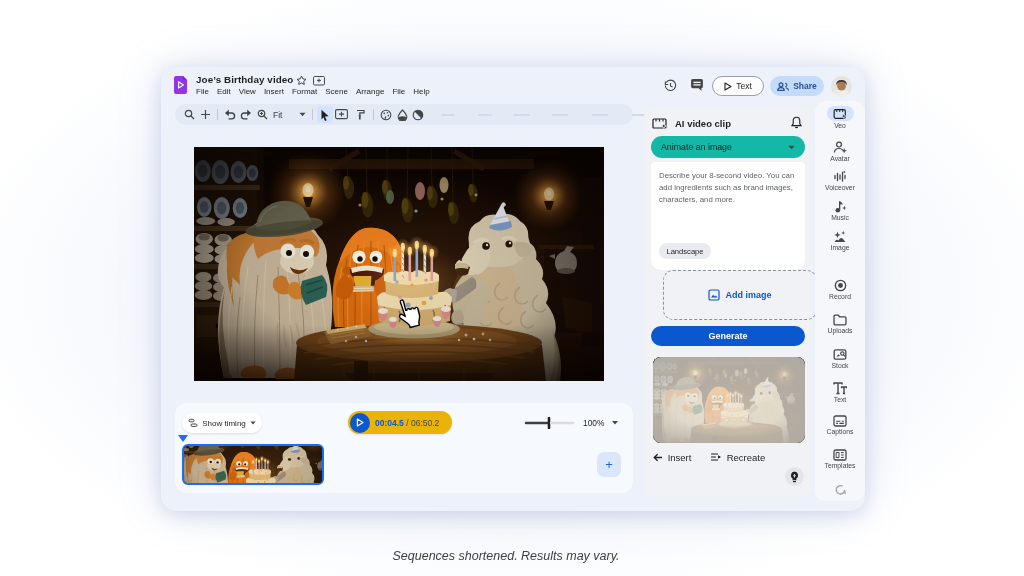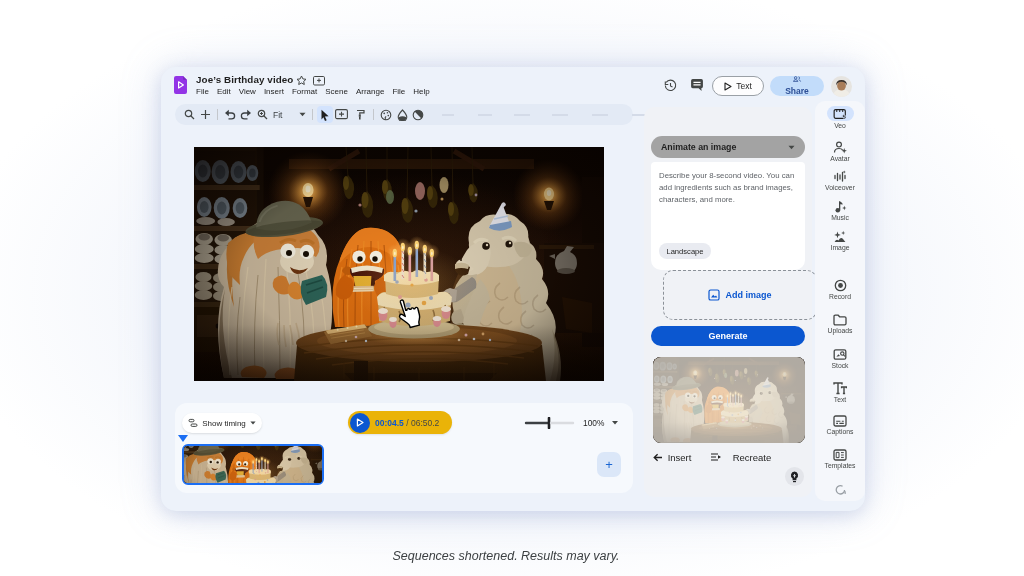--- a/index.html
+++ b/index.html
@@ -13,21 +13,21 @@
   .abs { position:absolute; }
 
   
   .logo { left:13px; top:9px; width:13px; height:18px; }
   .title { left:35px; top:7px; font-size:9.8px; font-weight:bold; color:#1f1f1f; letter-spacing:.1px;text-align:center; }
   .menus { left:35px; top:20px; font-size:8px; color:#1f1f1f; }
   .menus span { margin-right:8px; }
 
   .pill { position:absolute; border-radius:12px; font-size:8.5px; display:flex; align-items:center; justify-content:center; }
   .playbtn { left:551px; top:9px; width:52px; height:20px; background:#fdfdfe; border:1px solid #9aa0a6; color:#1f1f1f; gap:4px; }
-  .sharebtn { left:609px; top:9px; width:54px; height:20px; background:#c2dcfa; color:#2d4f96; gap:4px; font-weight:bold;flex-direction:column;}
+  .sharebtn { left:609px; top:9px; width:54px; height:20px; background:#c2dcfa; color:#2d4f96; gap:4px; font-weight:bold;}
   .avatar { left:670px; top:9px; width:21px; height:21px; border-radius:50%; overflow:hidden; }
 
   
   .toolbar { left:14px; top:37px; width:458px; height:21px; background:#e3eaf5; border-radius:10.5px;
     display:flex; align-items:center; padding-left:6px; gap:0; }
   .tb { width:16px; height:17px; display:flex; align-items:center; justify-content:center; flex:none; }
   .tbsel { background:#d3e3fd; border-radius:4px; }
   .tbsep { width:1px; height:11px; background:#c4c7cc; margin:0 4px; flex:none; }
   .fit { font-size:8.5px; color:#3c4043; margin:0 14px 0 3px; }
 
@@ -46,22 +46,22 @@
   .zoomrow { left:360px; top:350px; width:110px; height:12px; }
   .marker { left:17px; top:368px; width:0; height:0; border-left:5px solid transparent; border-right:5px solid transparent; border-top:7px solid #1b6ef3; }
   .strip { left:21px; top:377px; width:142px; height:41px; border:2px solid #1b6ef3; border-radius:6px; overflow:hidden; background:#3a2412;}
   .addclip { left:436px; top:385px; width:24px; height:25px; background:#dbe7f8; border-radius:7px;
      color:#1b66d2; font-size:13px; display:flex; align-items:center; justify-content:center; }
 
   
   .rpanel { left:483px; top:40px; width:168px; height:390px; background:#f0f2f6; border-radius:10px; }
   .rp-head { position:absolute; left:8px; top:8px; width:152px; height:18px; }
   .rp-head .t { position:absolute; left:23px; top:3px; font-size:9.5px; font-weight:bold; color:#1f1f1f; }
-  .dropdown { position:absolute; left:7px; top:29px; width:154px; height:22px; background:#a3a3a3; border-radius:11px;
-     font-size:8.8px; color:#1f1f1f; display:flex; align-items:center; padding:0 10px; font-weight:700;}
+  .dropdown { position:absolute; left:7px; top:29px; width:154px; height:22px; background:#14b8a6; border-radius:11px;
+     font-size:8.8px; color:#1f1f1f; display:flex; align-items:center; padding:0 10px; font-weight:400;}
   .descbox { position:absolute; left:7px; top:55px; width:154px; height:108px; background:#fff; border-radius:4px 4px 10px 10px; padding:8px 8px; }
   .descbox .txt { font-size:7.8px; line-height:11.8px; color:#5f6368; }
   .chip { position:absolute; left:8px; top:81px; width:52px; height:16px; background:#e9ebf1; border-radius:8px;
      font-size:7.6px; color:#1f1f1f; display:flex; align-items:center; justify-content:center; }
   .addimg { position:absolute; left:7px; top:163px; width:154px; height:50px; border:1px dashed #8b9198; border-radius:10px;
      display:flex; align-items:center; justify-content:center; gap:5px; color:#0b57d0; font-size:9px; font-weight:bold;margin-left:12px;}
   .genbtn { position:absolute; left:7px; top:219px; width:154px; height:20px; background:#0b57d0; border-radius:10px;
      color:#fff; font-size:9px; font-weight:bold; display:flex; align-items:center; justify-content:center; }
   .thumb { position:absolute; left:9px; top:250px; width:152px; height:86px; border-radius:8px; overflow:hidden; background:#d9d2c8;}
   .thumb .wash { position:absolute; inset:0; background:rgba(241,235,225,.72); }
@@ -643,20 +643,32 @@
     <div class="abs marker"></div>
     <div class="abs strip">
       <svg width="138" height="37" viewBox="28 66 345 92.5" preserveAspectRatio="none">
         <use href="#scene"></use>
         <rect x="18" y="62" width="372" height="100" fill="#ffb24a" opacity="0.08"></rect>
       </svg>
     </div>
     <div class="abs addclip">+</div>
 
     <div class="abs rpanel">
+      <div class="rp-head">
+        <svg width="15" height="14" viewBox="0 0 15 14" style="position:absolute;left:0;top:1px">
+          <path d="M2 3 L13 3 Q14 3 14 4 L14 11 Q14 12 13 12 L2 12 Q1 12 1 11 L1 4 Q1 3 2 3 Z" fill="none" stroke="#1f1f1f" stroke-width="1.2"></path>
+          <path d="M4 3.2 V5.6 M7.5 3.2 V5.6 M11 3.2 V5.6" stroke="#1f1f1f" stroke-width="1.1"></path>
+          <path d="M11.8 7.4 L12.5 9.3 L14.4 10 L12.5 10.7 L11.8 12.6 L11.1 10.7 L9.2 10 L11.1 9.3 Z" fill="#1f1f1f" stroke="#f0f2f6" stroke-width="0.7"></path>
+        </svg>
+        <div class="t">AI video clip</div>
+        <svg width="11" height="13" viewBox="0 0 11 13" style="position:absolute;right:2px;top:1px">
+          <path d="M5.5 1.2 Q8.8 1.2 8.8 4.8 L8.8 7.8 L10 9.6 L1 9.6 L2.2 7.8 L2.2 4.8 Q2.2 1.2 5.5 1.2 Z" fill="none" stroke="#1f1f1f" stroke-width="1.1"></path>
+          <path d="M4.3 11 Q5.5 12.2 6.7 11" fill="none" stroke="#1f1f1f" stroke-width="1.1"></path>
+        </svg>
+      </div>
       <div class="dropdown">Animate an image
         <svg width="7" height="5" viewBox="0 0 7 5" style="position:absolute;right:10px">
             <path d="M0.5 0.8 L3.5 4.2 L6.5 0.8 Z" fill="#444746"></path>
           </svg>
       </div>
       <div class="descbox">
         <div class="txt">Describe your 8-second video. You can add ingredients such as brand images, characters, and more.</div>
         <div class="chip">Landscape</div>
       </div>
       <div class="addimg">
@@ -675,21 +687,21 @@
       </div>
       <div class="insrow">
         <svg width="10" height="9" viewBox="0 0 10 9" style="display:inline-block;vertical-align:-1px">
             <path d="M9 4.5 H1.6 M4.6 1.2 L1.2 4.5 L4.6 7.8" fill="none" stroke="#1f1f1f" stroke-width="1.3"></path>
           </svg>
         <span style="margin-left:2px">Insert</span>
         <svg width="12" height="10" viewBox="0 0 12 10" style="display:inline-block;margin-left:16px;vertical-align:-1px">
           <path d="M1 2 H8 M1 5 H6 M1 8 H8" stroke="#1f1f1f" stroke-width="1.2"></path>
           <path d="M8 3.2 L11 5 L8 6.8" fill="#1f1f1f"></path>
         </svg>
-        <span style="margin-left:8px">Recreate</span>
+        <span style="margin-left:2px">Recreate</span>
       </div>
       <div class="bulb">
         <svg width="9" height="12" viewBox="0 0 9 12">
             <path d="M4.5 0.6 A3.7 3.7 0 0 1 6.4 7.4 L6.4 9.2 L2.6 9.2 L2.6 7.4 A3.7 3.7 0 0 1 4.5 0.6 Z" fill="#202124"></path>
             <path d="M3 10.6 H6" stroke="#202124" stroke-width="1.2"></path>
             <path d="M4.5 3 V6.5 M3.2 4.4 L4.5 5.6 L5.8 4.4" stroke="#e3e5ea" stroke-width="0.9" fill="none"></path>
           </svg>
       </div>
     </div>
 

